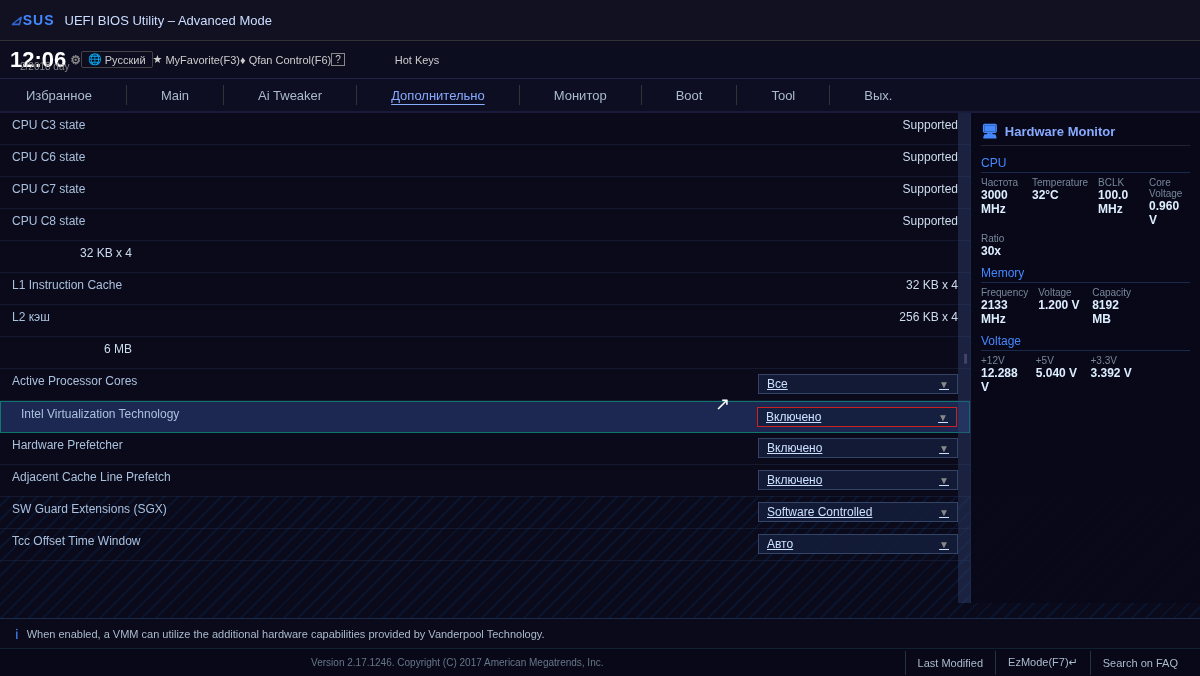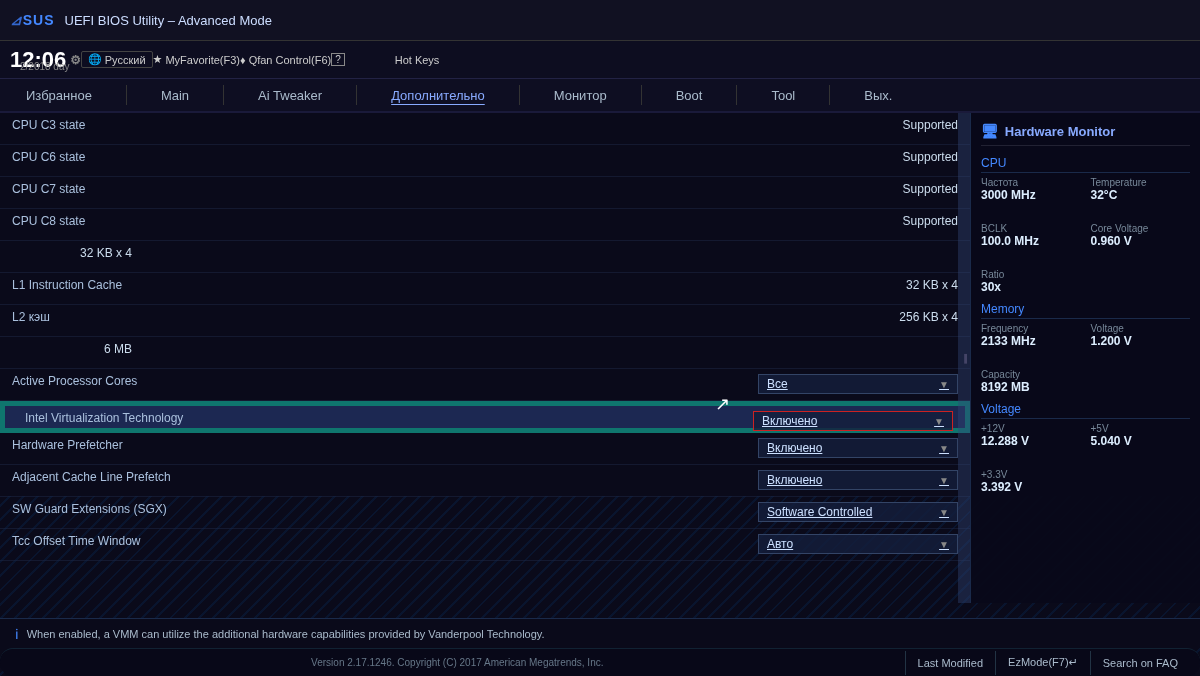--- a/index.html
+++ b/index.html
@@ -156,21 +156,21 @@
     .setting-row {
       display: flex;
       align-items: flex-start;
       padding: 5px 12px;
       height: 32px;
       border-bottom: 1px solid rgba(30, 40, 70, 0.5);
       position: relative;
     }
     .setting-row.highlighted {
       background: rgba(40, 60, 120, 0.6);
-      border: 5px solid #0f766e;
+      border: 1px solid #0f766e;
       padding-left: 20px;
     }
 
     .setting-label {
       color: #aac0dd;
       font-size: 12px;
       flex: 1;
     }
     .setting-value {
       color: #ccddee;
@@ -226,22 +226,22 @@
     .hw-section-title {
       color: #4488ff;
       font-size: 12px;
       font-weight: normal;
       margin: 8px 0 4px 0;
       border-bottom: 1px solid #1a2a4a;
       padding-bottom: 2px;
     }
     .hw-grid {
       display: grid;
-      grid-template-columns: 1fr 1fr;
-      gap: 21px 10px;
+      grid-template-columns: 1fr 1fr 1fr 1fr;
+      gap: 6px 10px;
       margin-bottom: 4px;
     }
     .hw-item-label {
       color: #778899;
       font-size: 10px;
     }
     .hw-item-value {
       color: #ddeeff;
       font-size: 12px;
       font-weight: bold;
@@ -281,21 +281,20 @@
       bottom: 0;
       left: 0;
       right: 0;
       height: 28px;
       background: #080818;
       border-top: 1px solid #112233;
       display: flex;
       align-items: center;
       padding: 0 10px;
       z-index: 10;
-      border-radius: 13px;
     }
     .bottom-center {
       flex: 1;
       text-align: center;
       color: #667788;
       font-size: 10px;
     }
     .bottom-right {
       display: flex;
       gap: 0;

